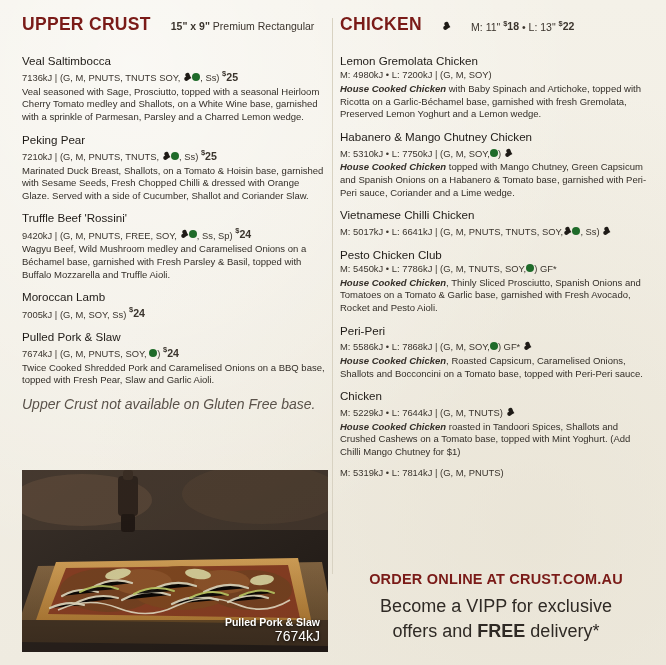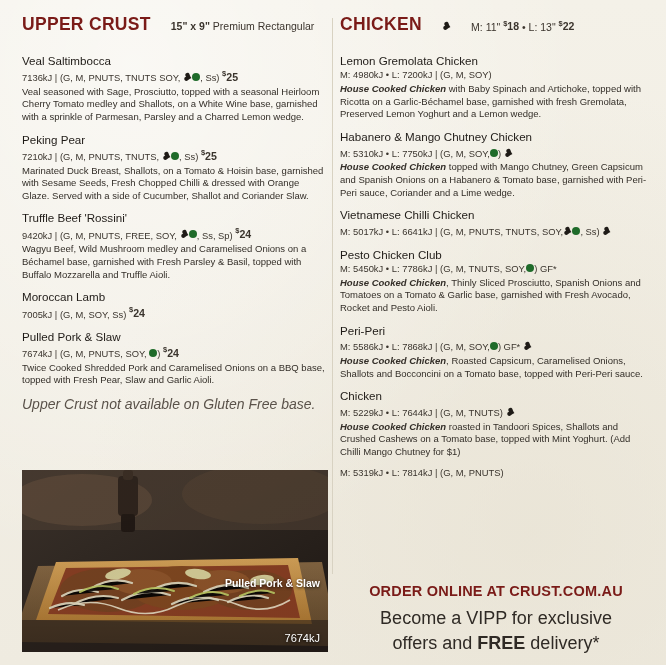--- a/index.html
+++ b/index.html
@@ -115,26 +115,26 @@
   }
   .photo-art { position:absolute; inset:0; }
   .photo-cap {
     position:absolute;
     right:8px; bottom:8px;
     text-align:right;
     color:#fff;
     text-shadow:0 1px 3px rgba(0,0,0,.8);
   }
   .photo-cap .t { font-size:10.5px; font-weight:bold; }
-  .photo-cap .k { font-size:11px;margin-top:43px; }
+  .photo-cap .k { font-size:14px; }
 
   
   .order {
     position:absolute;
-    left:340px; top:583px;
+    left:340px; top:571px;
     width:312px;
     text-align:center;
   }
   .order-title {
     font-size:14.5px;
     font-weight:bold;
     color:#7a1b18;
     letter-spacing:.2px;
   }
   .order-sub {

